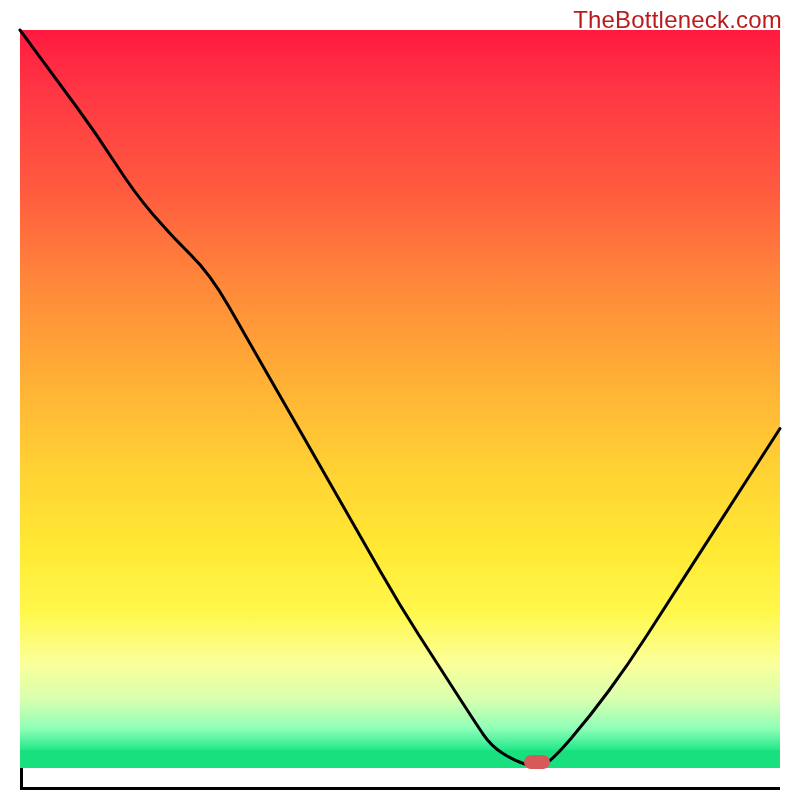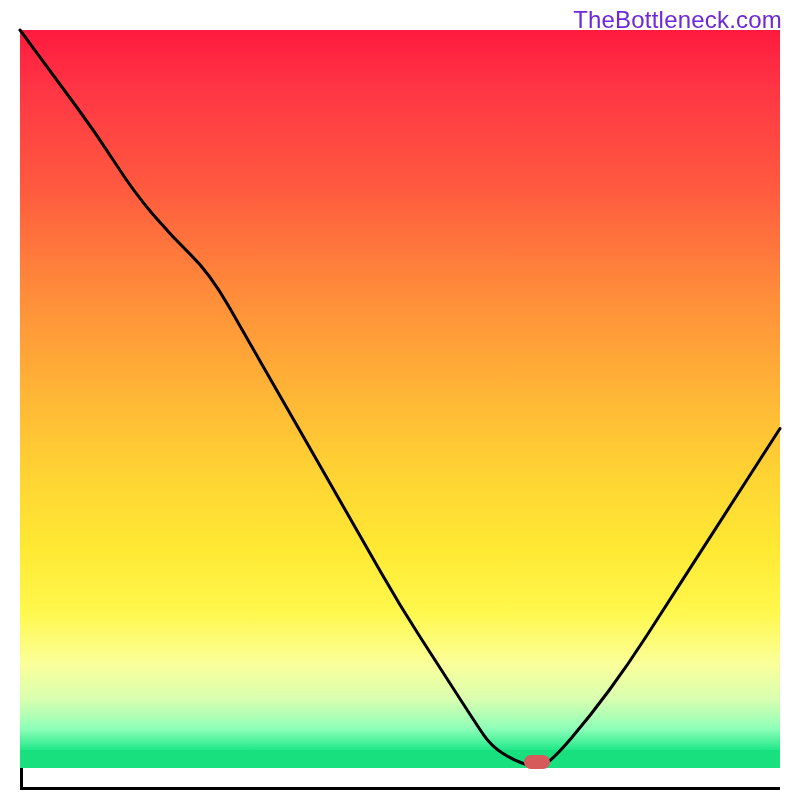--- a/index.html
+++ b/index.html
@@ -9,21 +9,21 @@
     width: 800px;
     height: 800px;
     background: #fff;
   }
   .watermark {
     position: absolute;
     top: 6px;
     right: 18px;
     font-family: Arial, Helvetica, sans-serif;
     font-size: 24px;
-    color: #6d28d9;
+    color: #b91c1c;
     letter-spacing: 0.2px;
     font-weight: 500;
   }
   .plot-area {
     position: absolute;
     left: 20px;
     top: 30px;
     width: 760px;
     height: 760px;
   }

